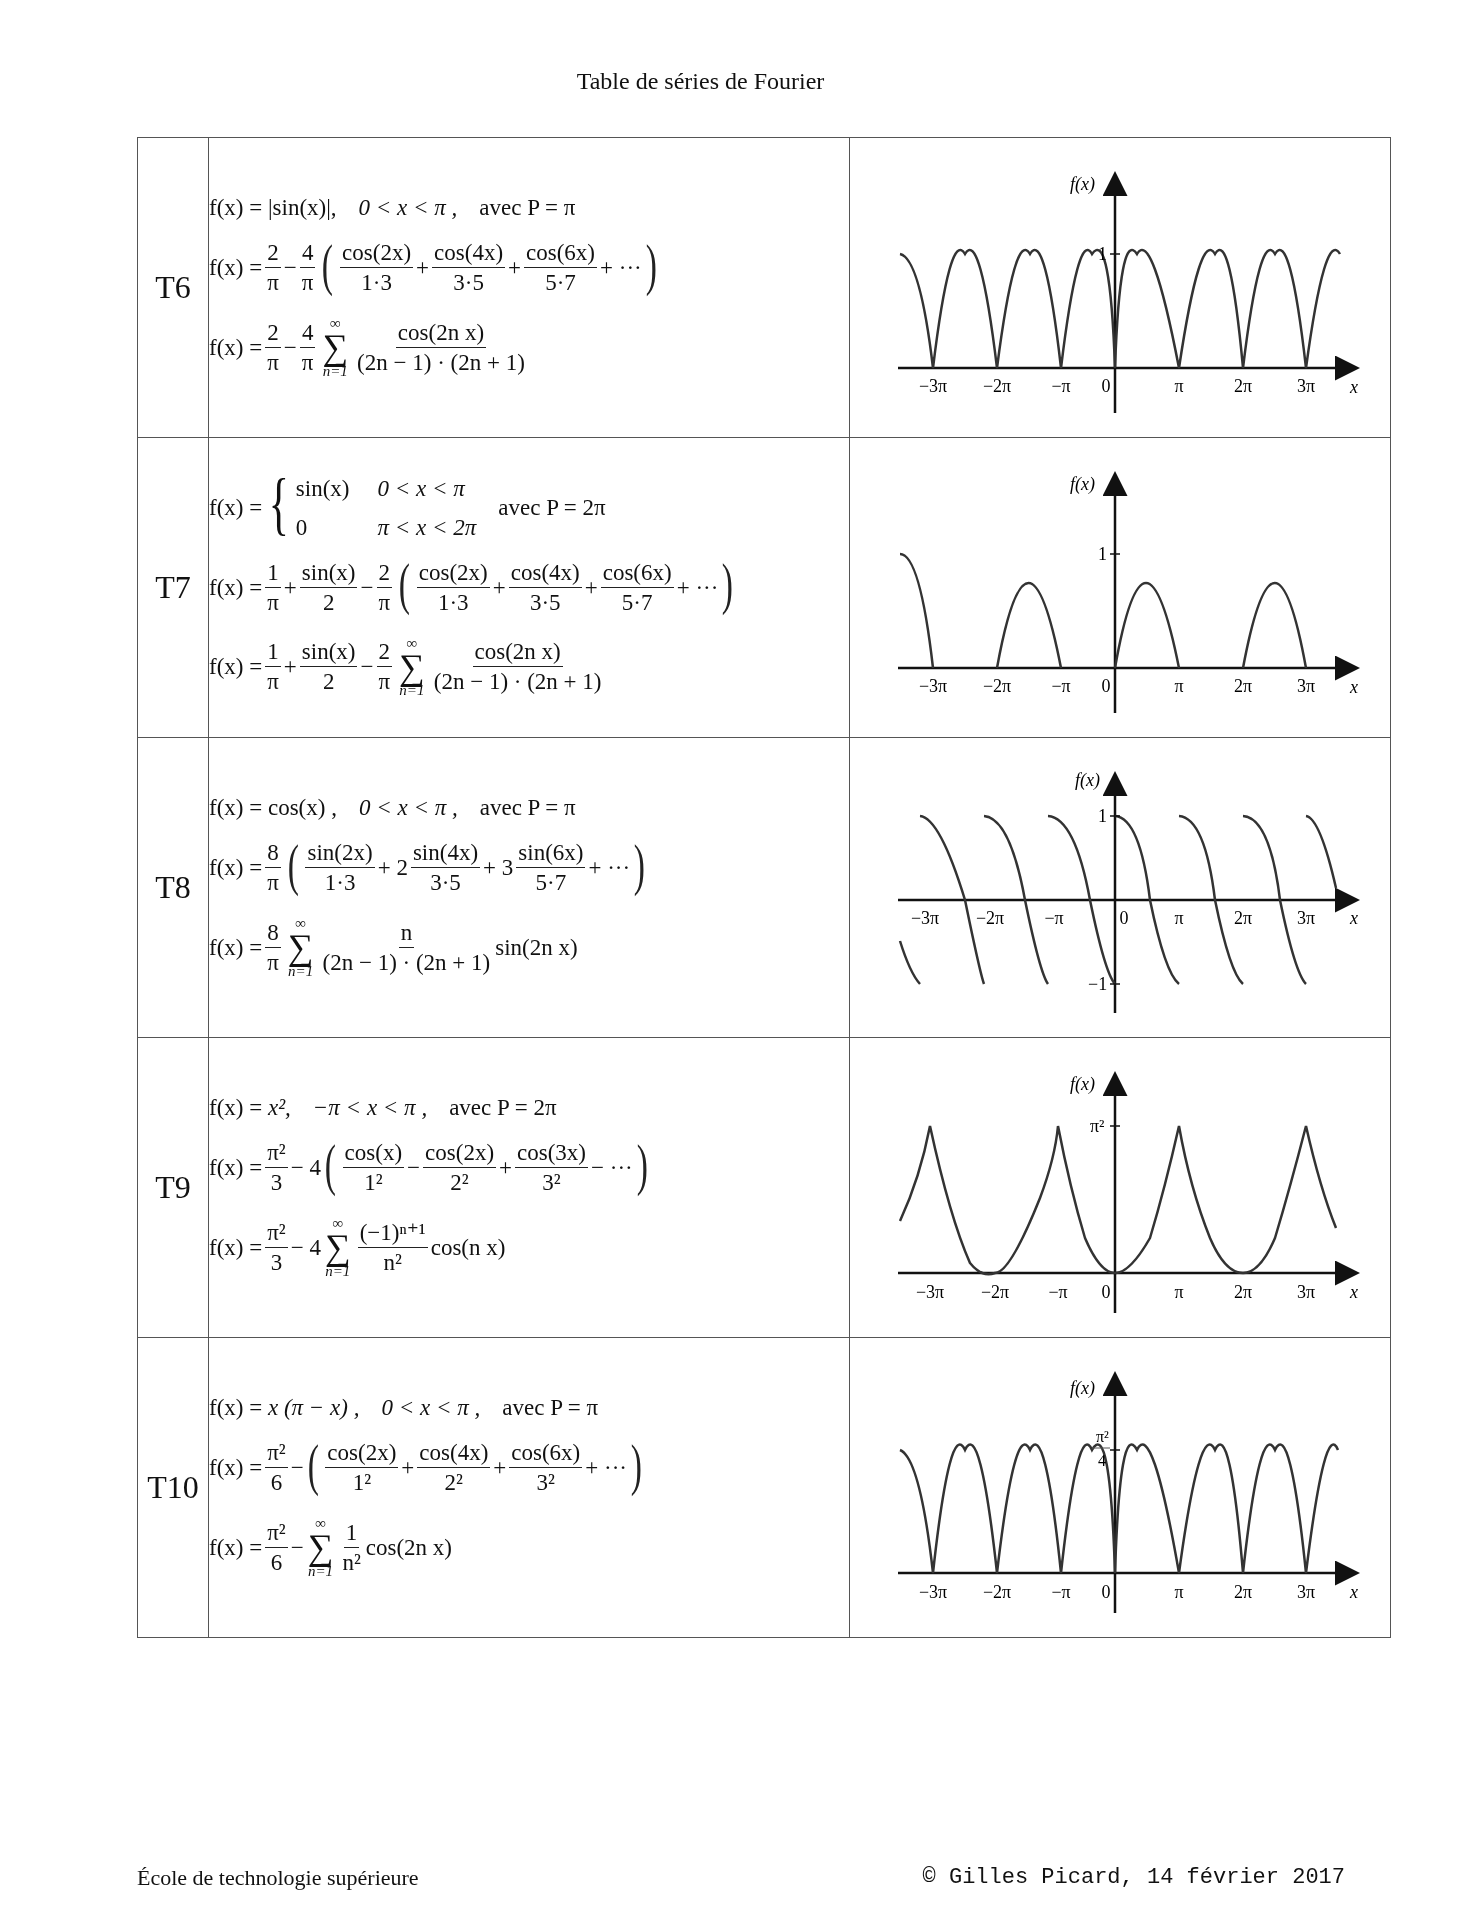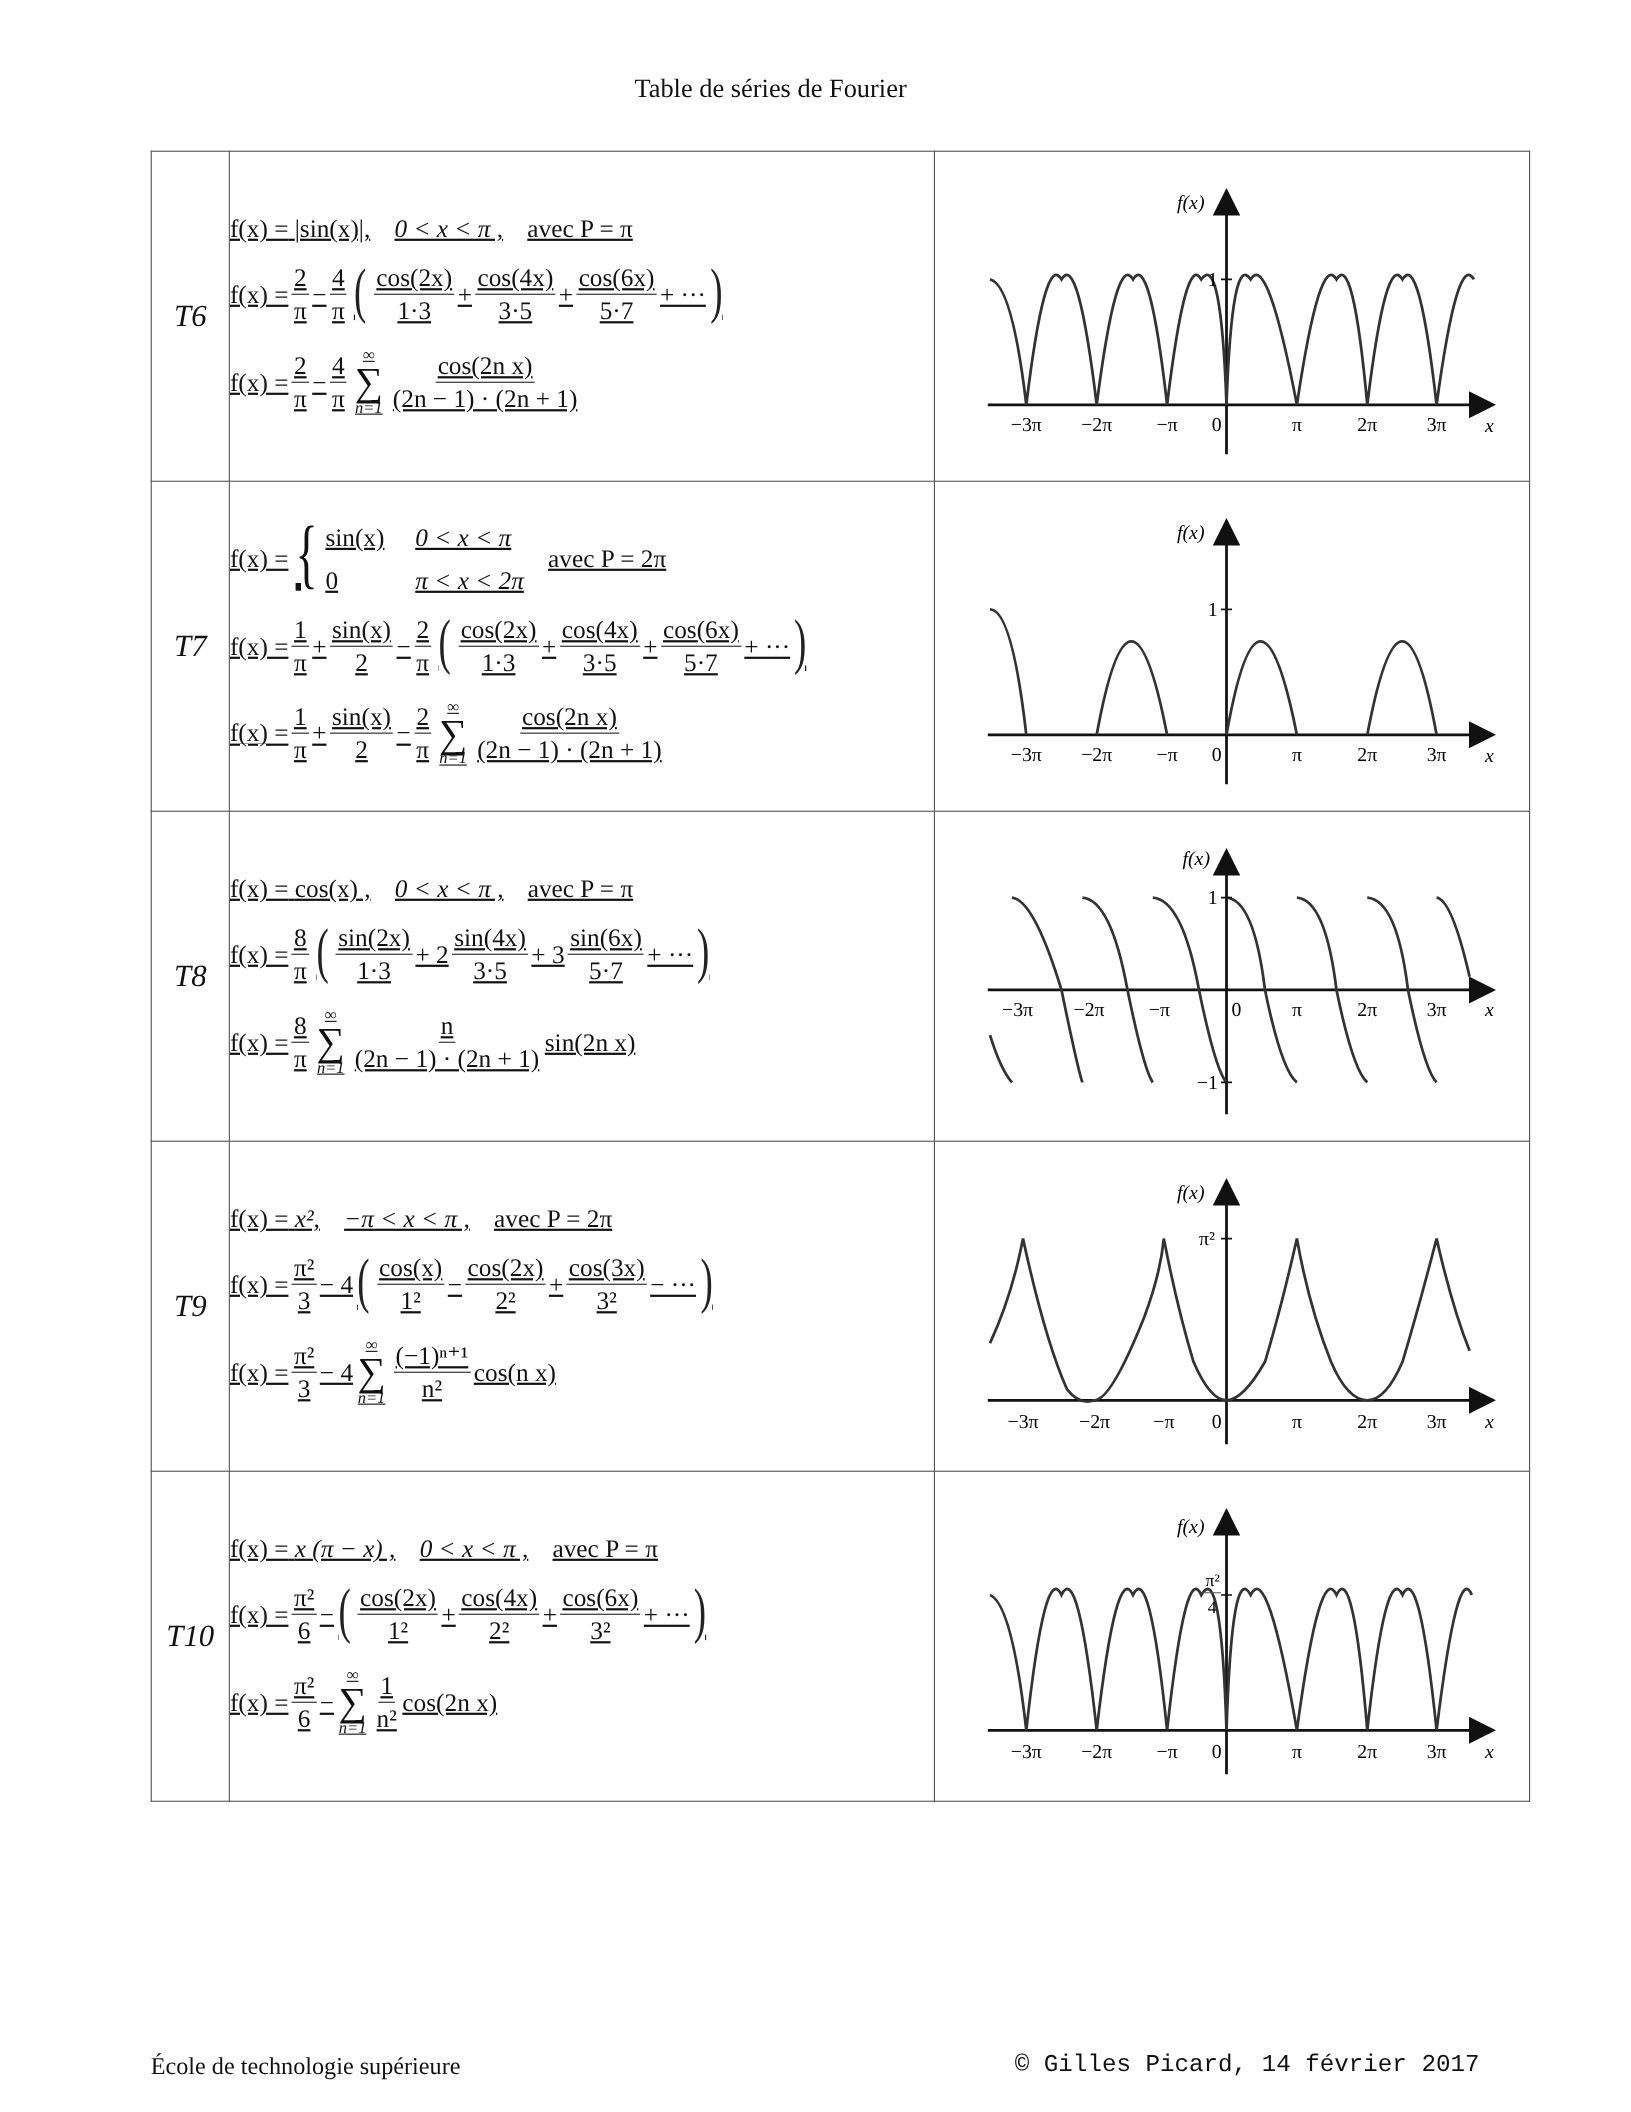--- a/index.html
+++ b/index.html
@@ -1,21 +1,21 @@
 <!DOCTYPE html>
 <html><head>
 <meta charset="utf-8">
 <style>
   html, body { margin:0; padding:0; background:#fff; }
   body { width:1483px; height:1920px; position:relative; font-family:"Liberation Serif","DejaVu Serif",serif; color:#111; }
   .page-title { position:absolute; top:68px; left:0; width:1401px; text-align:center; font-size:24px; }
   table.fourier { position:absolute; left:137px; top:137px; border-collapse:collapse; table-layout:fixed; }
   table.fourier td { border:1.5px solid #555; padding:0; vertical-align:middle; }
-  td.id-cell { width:70px; text-align:center; font-size:28px;font-style:italic; }
-  td.formula-cell { width:640px; padding-left:14px;text-decoration:underline; }
+  td.id-cell { width:70px; text-align:center; font-size:32px; }
+  td.formula-cell { width:640px; padding-left:14px; }
   td.graph-cell { width:540px; }
   tr.row { height:300px; }
   .formula { font-family:"Liberation Serif","DejaVu Serif",serif; font-size:23px; line-height:1; display:flex; align-items:center; margin:22px 0; white-space:nowrap; }
   .formula i { font-style:italic; }
   .frac { display:inline-flex; flex-direction:column; align-items:center; vertical-align:middle; margin:0 3px; }
   .frac .num { padding:0 2px 3px; border-bottom:1.5px solid #222; }
   .frac .den { padding:3px 2px 0; }
   .paren { font-size:56px; font-weight:100; line-height:1; transform:scaleX(0.6); display:inline-block; margin-top:-6px; color:#222; }
   .sum { display:inline-flex; flex-direction:column; align-items:center; margin:0 4px; }
   .sum .sig { font-size:36px; line-height:0.9; }

